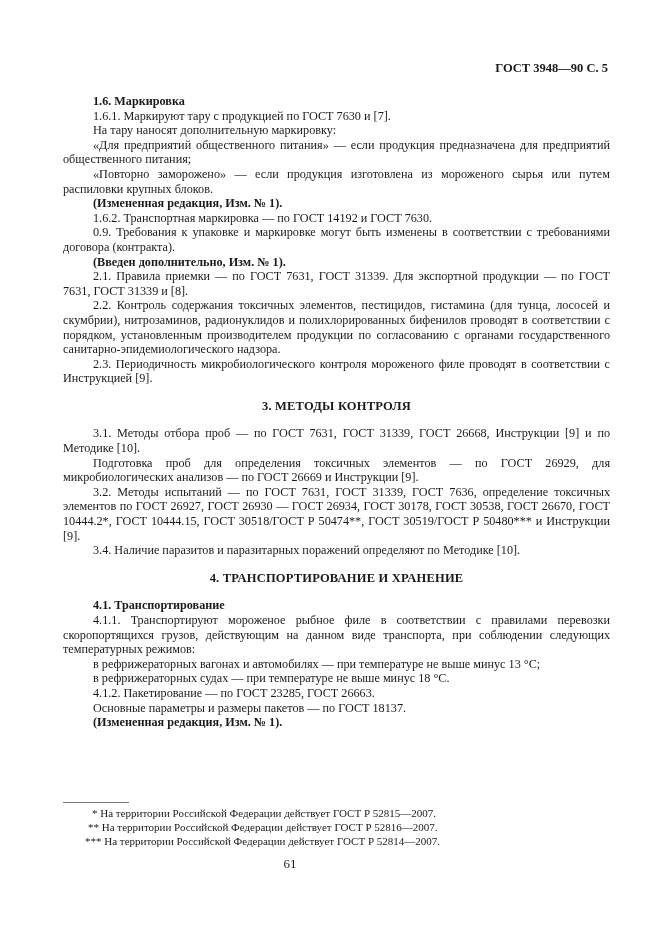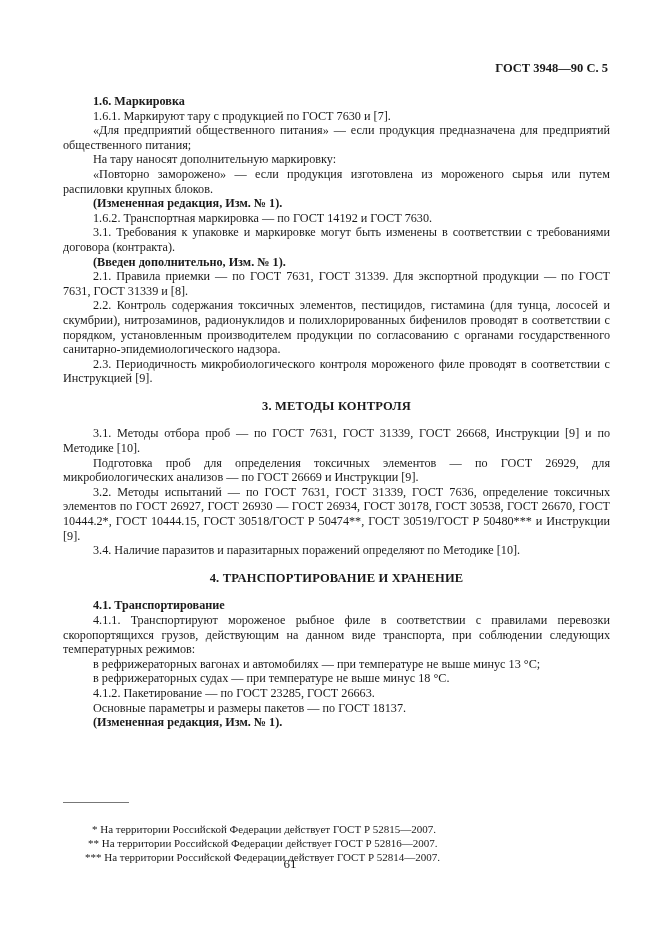--- a/index.html
+++ b/index.html
@@ -22,46 +22,46 @@
     letter-spacing: 0.2px;
   }
   .sec-gap-top { margin-top: 13px; }
   .sec-gap-bottom { margin-bottom: 13px; }
   .footnote-rule {
     position: absolute; left: 63px; top: 802px; width: 66px; height: 0;
     border-top: 1px solid #777;
   }
   .footnotes {
     position: absolute; left: 63px; top: 806px; width: 547px;
-    font-size: 11px; line-height: 14px; margin-top: 16px;
+    font-size: 11px; line-height: 14px;
   }
   .footnotes .fn { padding-left: 0; }
   .fn-1 { margin-left: 29px; }
   .fn-2 { margin-left: 25px; }
   .fn-3 { margin-left: 22px; }
   .page-number {
     position: absolute; top: 857px; left: 0; width: 580px; text-align: center;
     font-size: 13px;
   }
 </style>
 </head>
 <body>
 
 <div class="page-header">ГОСТ 3948—90 С. 5</div>
 
 <div class="content">
   <section>
     <p class="b">1.6. Маркировка</p>
     <p>1.6.1. Маркируют тару с продукцией по ГОСТ 7630 и [7].</p>
+    <p>На тару наносят дополнительную маркировку:</p>
     <p>«Для предприятий общественного питания» — если продукция предназначена для предприятий общественного питания;</p>
-    <p>На тару наносят дополнительную маркировку:</p>
     <p>«Повторно заморожено» — если продукция изготовлена из мороженого сырья или путем распиловки крупных блоков.</p>
     <p class="b">(Измененная редакция, Изм. № 1).</p>
     <p>1.6.2. Транспортная маркировка — по ГОСТ 14192 и ГОСТ 7630.</p>
-    <p>3.1. Требования к упаковке и маркировке могут быть изменены в соответствии с требованиями договора (контракта).</p>
+    <p>0.9. Требования к упаковке и маркировке могут быть изменены в соответствии с требованиями договора (контракта).</p>
     <p class="b">(Введен дополнительно, Изм. № 1).</p>
   </section>
 
   <section>
     <p>2.1. Правила приемки — по ГОСТ 7631, ГОСТ 31339. Для экспортной продукции — по ГОСТ 7631, ГОСТ 31339 и [8].</p>
     <p>2.2. Контроль содержания токсичных элементов, пестицидов, гистамина (для тунца, лососей и скумбрии), нитрозаминов, радионуклидов и полихлорированных бифенилов проводят в соответствии с порядком, установленным производителем продукции по согласованию с органами государственного санитарно-эпидемиологического надзора.</p>
     <p>2.3. Периодичность микробиологического контроля мороженого филе проводят в соответствии с Инструкцией [9].</p>
   </section>
 
   <section>

